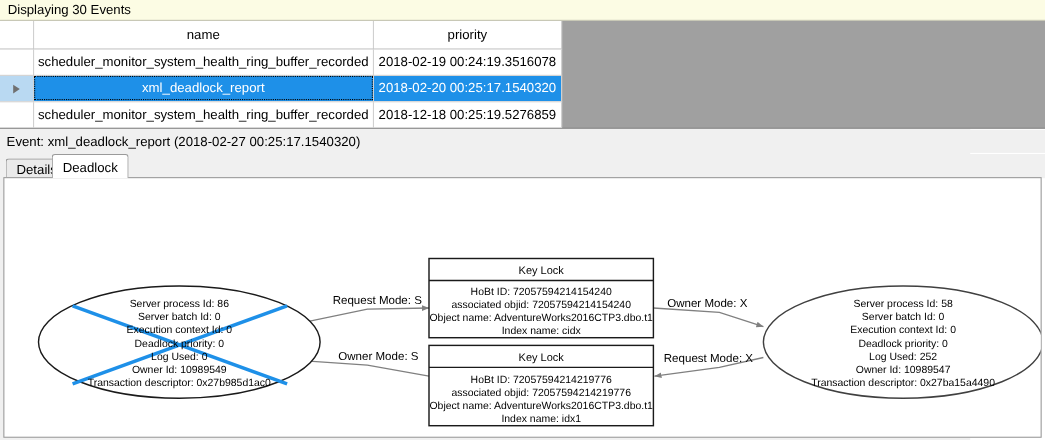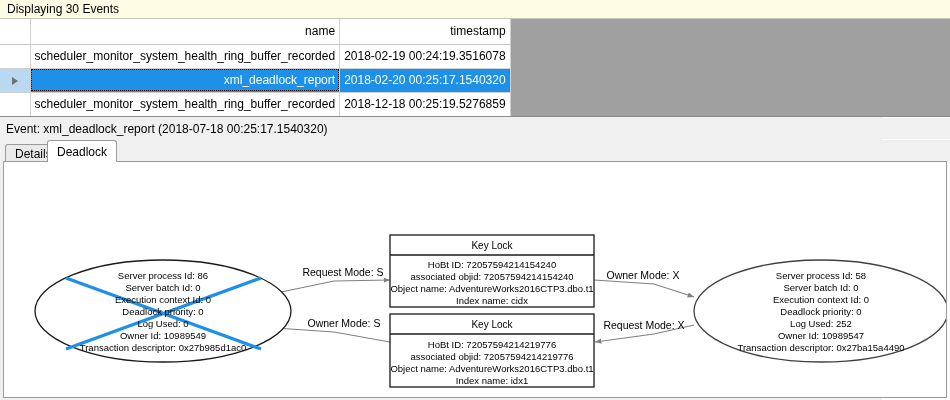--- a/index.html
+++ b/index.html
@@ -39,21 +39,21 @@
     border-collapse: collapse;
     table-layout: fixed;
     background: #ffffff;
   }
   table.grid td, table.grid th {
     border: 1px solid #d0d0d0;
     border-top: none;
     border-left: none;
     font-size: 12px;
     font-weight: normal;
-    text-align: right;
+    text-align: center;
     padding: 0 4px;
     height: 24px;
     white-space: nowrap;
     overflow: hidden;
     color: #000;
     background: #ffffff;
   }
   table.grid th { height: 25px; border-bottom: 1px solid #c6c6c6; }
   col.c-sel  { width: 30px; }
   col.c-name { width: 272px; }
@@ -163,21 +163,21 @@
     <table class="grid">
       <colgroup>
           <col class="c-sel">
           <col class="c-name">
           <col class="c-ts">
         </colgroup>
       <thead>
         <tr>
           <th></th>
           <th>name</th>
-          <th>timestamp</th>
+          <th>priority</th>
         </tr>
       </thead>
       <tbody>
         <tr>
           <td class="cell-sel"></td>
           <td class="cell-name">scheduler_monitor_system_health_ring_buffer_recorded</td>
           <td class="cell-ts">2018-02-19 00:24:19.3516078</td>
         </tr>
         <tr class="row-selected">
           <td class="cell-sel">
@@ -189,21 +189,21 @@
         <tr>
           <td class="cell-sel"></td>
           <td class="cell-name">scheduler_monitor_system_health_ring_buffer_recorded</td>
           <td class="cell-ts">2018-12-18 00:25:19.5276859</td>
         </tr>
       </tbody>
     </table>
   </div>
 
   <div class="event-line">
-    <span>Event: xml_deadlock_report (2018-07-18 00:25:17.1540320)</span>
+    <span>Event: xml_deadlock_report (2018-02-27 00:25:17.1540320)</span>
   </div>
 
   <div class="tabstrip">
     <div class="tab tab-inactive">
       <span>Details</span>
     </div>
     <div class="tab tab-active">
       <span>Deadlock</span>
     </div>
   </div>

